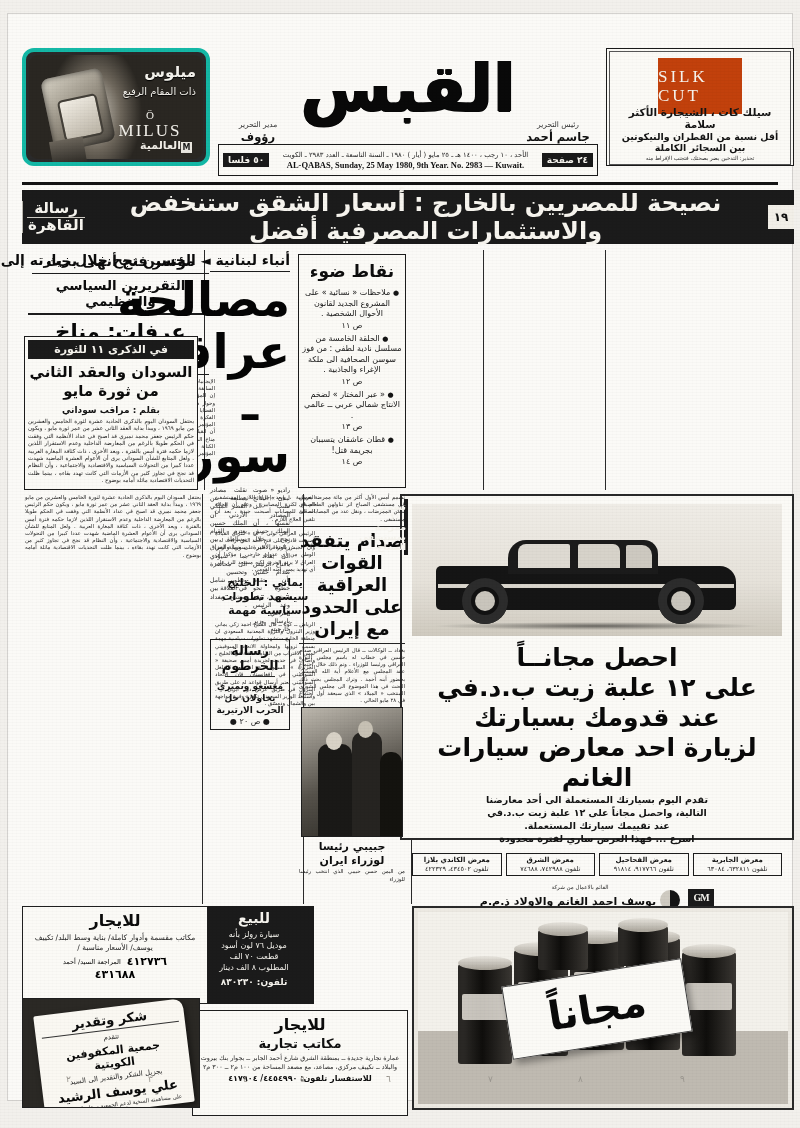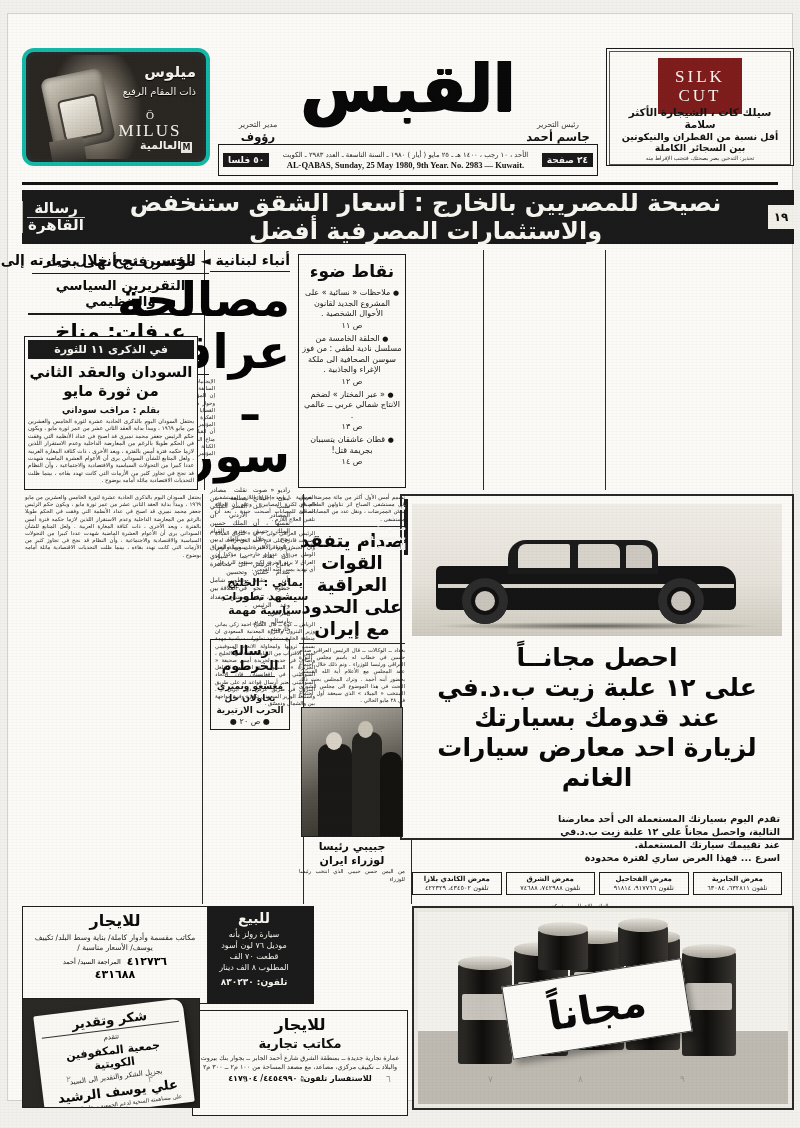--- a/index.html
+++ b/index.html
@@ -69,22 +69,22 @@
   .milus-bot .sq{display:inline-block;width:11px;height:11px;background:#e9e6df;color:#1b1b1b;
     text-align:center;line-height:11px;font-size:8px;margin-right:3px;vertical-align:-1px;}
 
   .ad-silk{
     position:absolute;right:0;top:0;width:182px;height:112px;
     border:1px solid #1a1a1a;background:#fbfaf6;padding:2px;
   }
   .silk-inner{border:1px solid #555;height:100%;position:relative;}
   .silk-box{
     position:absolute;left:50%;transform:translateX(-50%);top:6px;
-    width:84px;height:56px;background:#7f1d1d;
-    display:flex;flex-direction:column;align-items:center;justify-content:center;
+    width:84px;height:56px;background:#c2410c;
+    display:flex;flex-direction:column;justify-content:center;
     color:#f6f4ee;font-family:"Liberation Serif",serif;letter-spacing:3px;
     font-size:17px;line-height:19px;
   }
   .silk-ar{position:absolute;left:3px;right:3px;bottom:3px;text-align:center;color:#141414;}
   .silk-l1{font-size:10.5px;font-weight:bold;letter-spacing:-.3px;}
   .silk-l2{font-size:9.5px;font-weight:bold;margin-top:1px;letter-spacing:-.3px;}
   .silk-l3{font-size:5.5px;margin-top:2px;color:#2d2d2d;}
 
   .logo-wrap{position:absolute;left:0;right:0;top:0;text-align:center;}
   .logo-qabas{
@@ -214,21 +214,21 @@
   .car-glass3{position:absolute;left:214px;bottom:68px;width:26px;height:23px;background:#cdc9c0;border-radius:2px 10px 0 0;}
   .car-chrome{position:absolute;left:26px;bottom:48px;width:296px;height:4px;background:#d9d5cc;}
   .car-w1,.car-w2{position:absolute;bottom:12px;width:46px;height:46px;border-radius:50%;background:#121212;box-shadow:inset 0 0 0 9px #2c2c2c;}
   .car-w1{left:50px;}
   .car-w2{left:246px;}
   .car-hub{position:absolute;top:13px;left:13px;width:20px;height:20px;border-radius:50%;background:#c9c5bc;}
   .car-shadow{position:absolute;left:20px;right:20px;bottom:6px;height:8px;background:radial-gradient(ellipse at center,rgba(0,0,0,.5),rgba(0,0,0,0) 70%);}
 
   .car-h{margin-top:7px;text-align:center;color:#0a0a0a;font-weight:bold;letter-spacing:-1px;}
   .car-h div{font-size:25px;line-height:30px;}
-  .car-sub{margin-top:19px;font-size:9.5px;line-height:13px;font-weight:bold;color:#131313;padding:0 6px;}
+  .car-sub{margin-top:0;text-align:center;font-size:9.5px;line-height:13px;font-weight:bold;color:#131313;padding:0 6px;}
   .car-boxes{display:flex;gap:4px;margin-top:8px;padding:0 4px;}
   .car-box{
     flex:1;border:1px solid #1d1d1d;padding:2px 1px;text-align:center;
   }
   .cb-n{font-size:7px;font-weight:bold;color:#121212;}
   .cb-p{font-size:6.5px;color:#1d1d1d;margin-top:1px;}
   .car-foot{display:flex;align-items:center;justify-content:center;gap:8px;margin-top:8px;}
   .gm{width:26px;height:17px;background:#1b1b1b;color:#f5f3ed;font-family:"Liberation Serif",serif;
      font-size:10px;font-weight:bold;display:flex;align-items:center;justify-content:center;letter-spacing:-1px;}
   .ghanim{text-align:center;}

